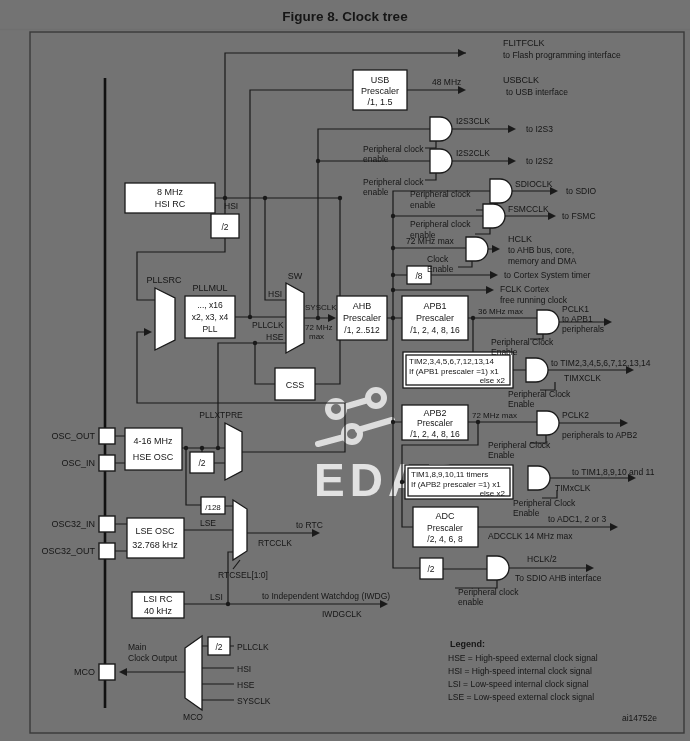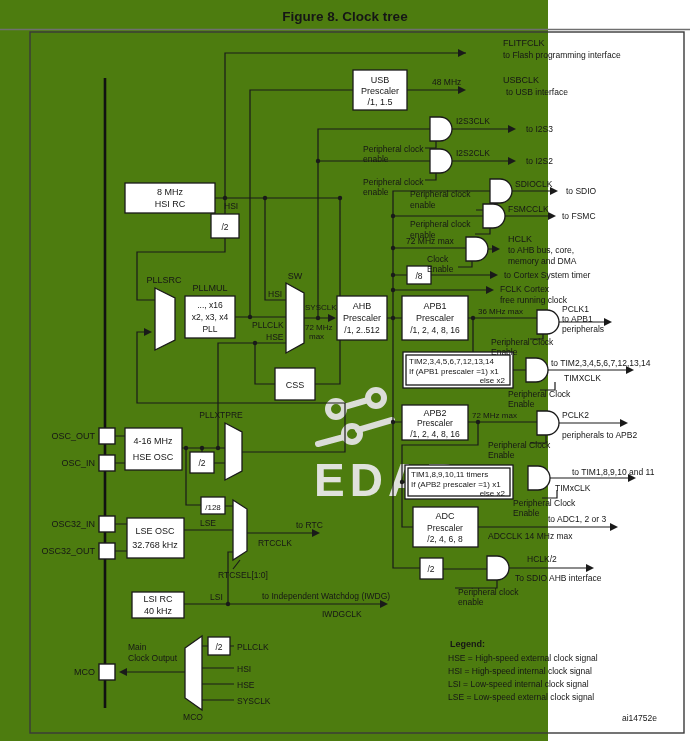--- a/index.html
+++ b/index.html
@@ -1,16 +1,16 @@
 <!DOCTYPE html>
 <html><head>
 <meta charset="utf-8">
 <style>
   html,body{margin:0;padding:0;background:#fff;}
-  #page{position:relative;width:548px;height:741px;background:#4d7c0f;font-family:"Liberation Sans",sans-serif;}
+  #page{position:relative;width:690px;height:741px;background:#737373;font-family:"Liberation Sans",sans-serif;}
   svg text{fill:#161616;font-family:"Liberation Sans",sans-serif;}
   .t8{font-size:8px}.t85{font-size:8.5px}.t9{font-size:9px}.t13{font-size:13.5px}
   .mid{text-anchor:middle}.end{text-anchor:end}.b{font-weight:bold}
   .wm{fill:#e8e8e8;font-weight:bold;letter-spacing:5px}
 </style>
 </head>
 <body>
 
 <div id="page">
 <svg width="690" height="741" viewBox="0 0 690 741">

